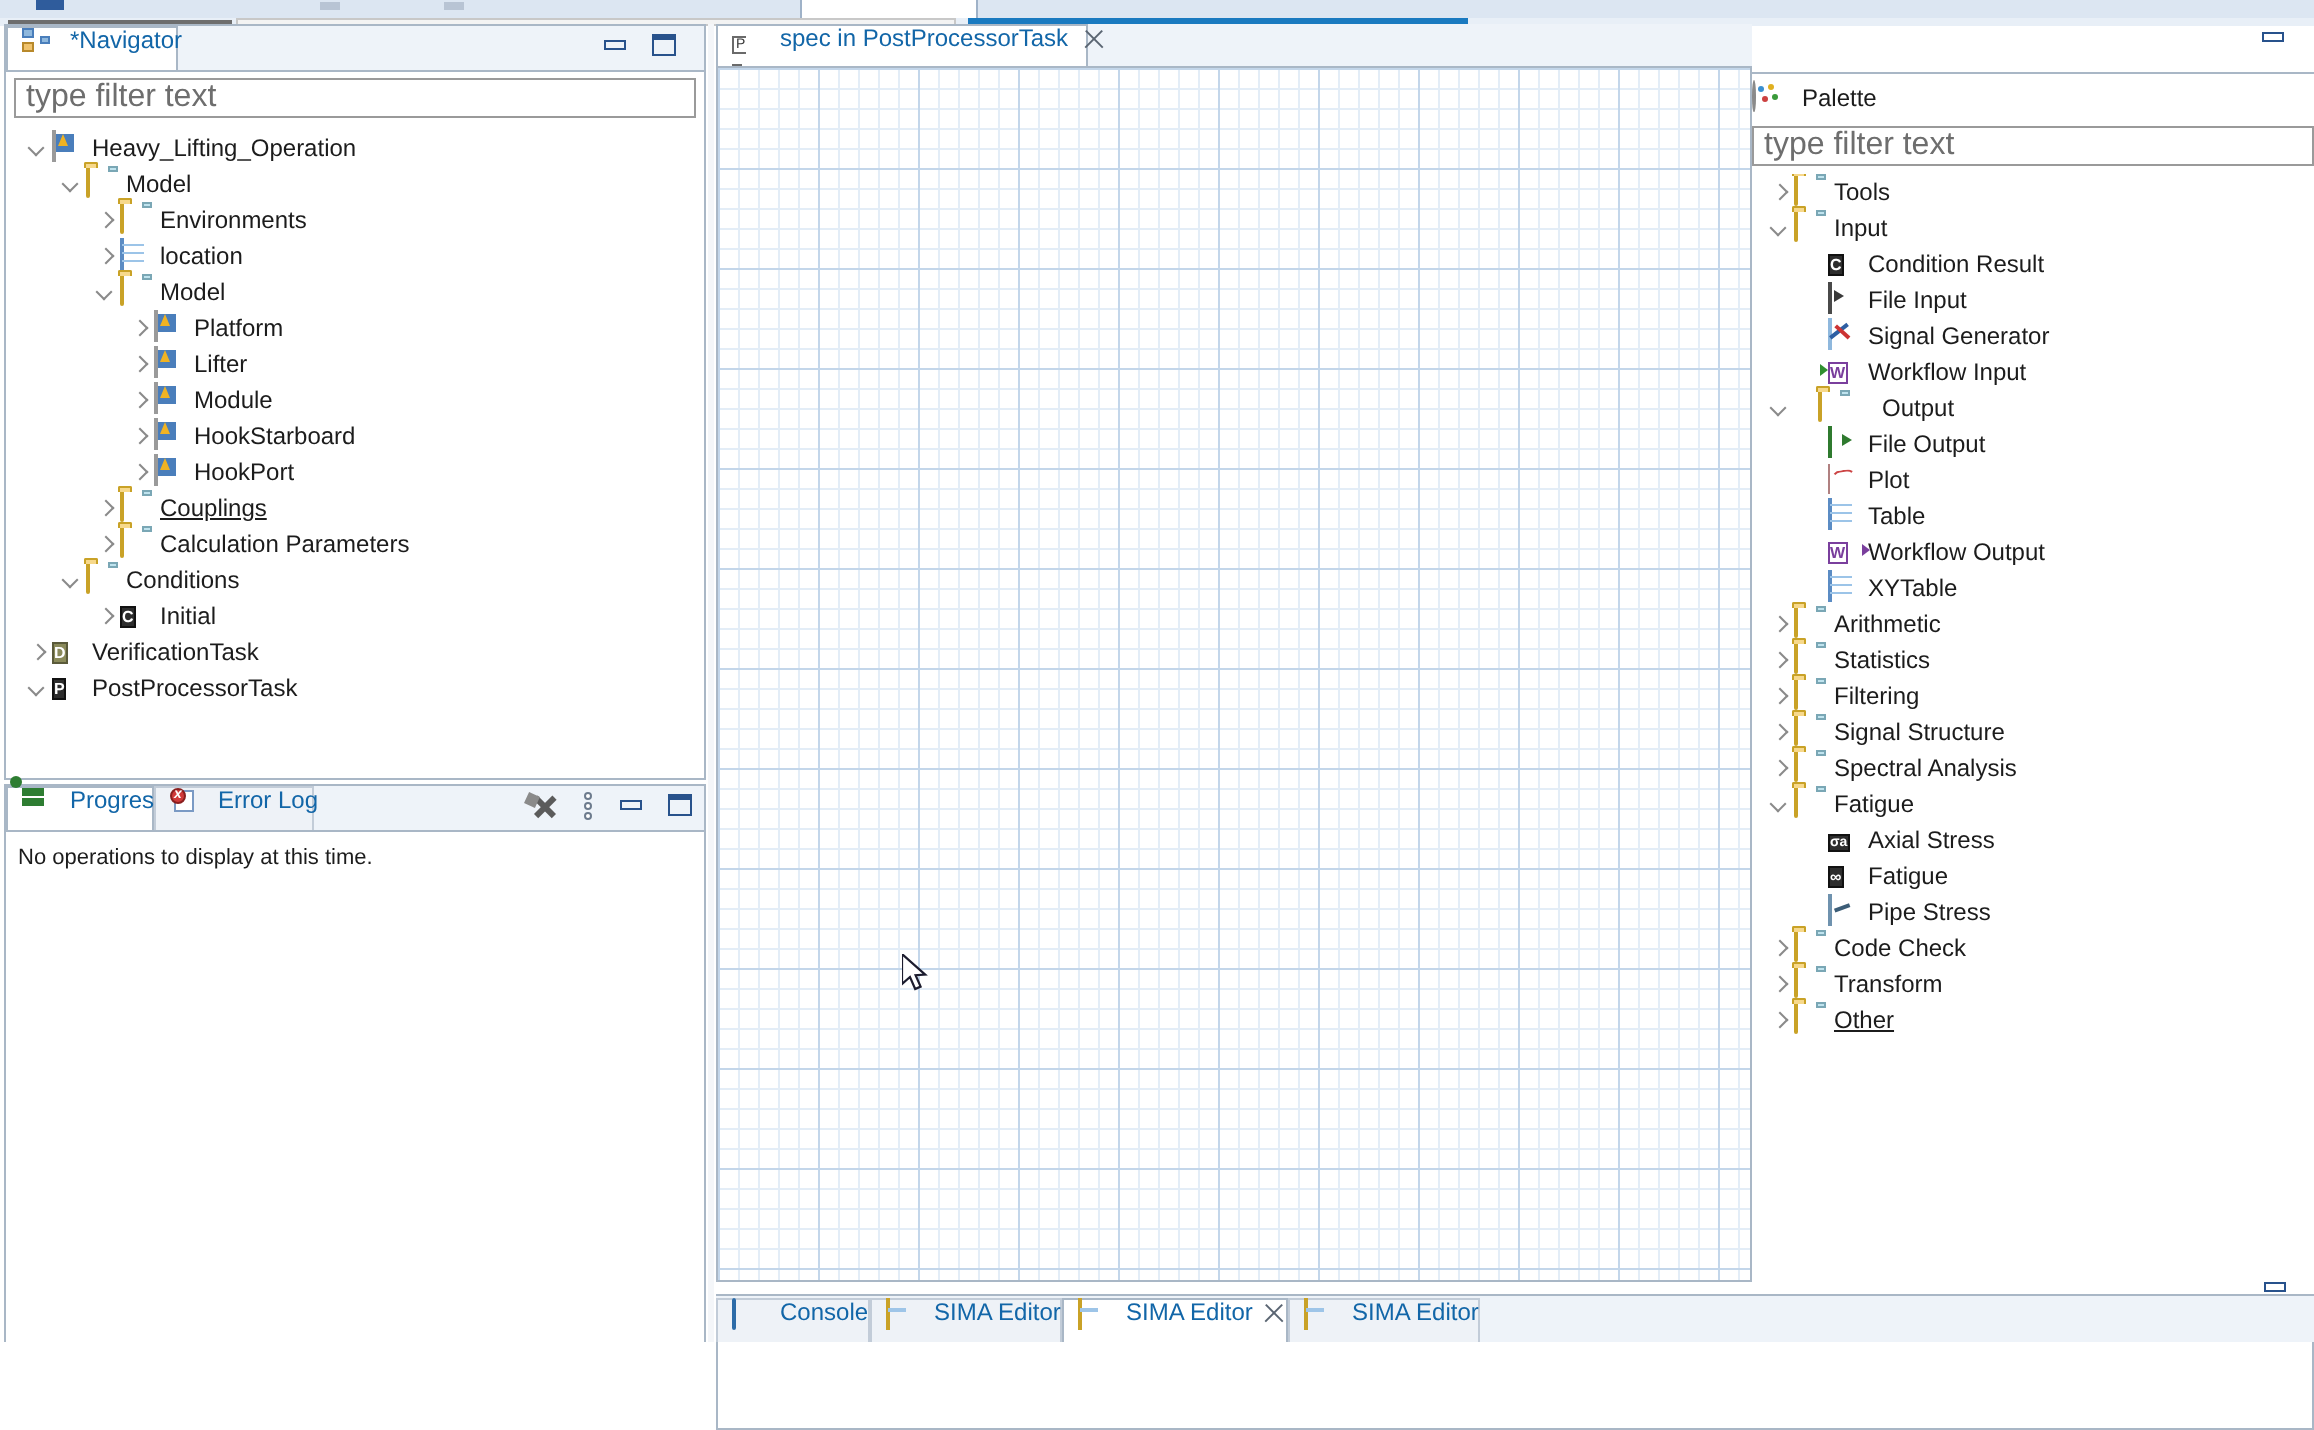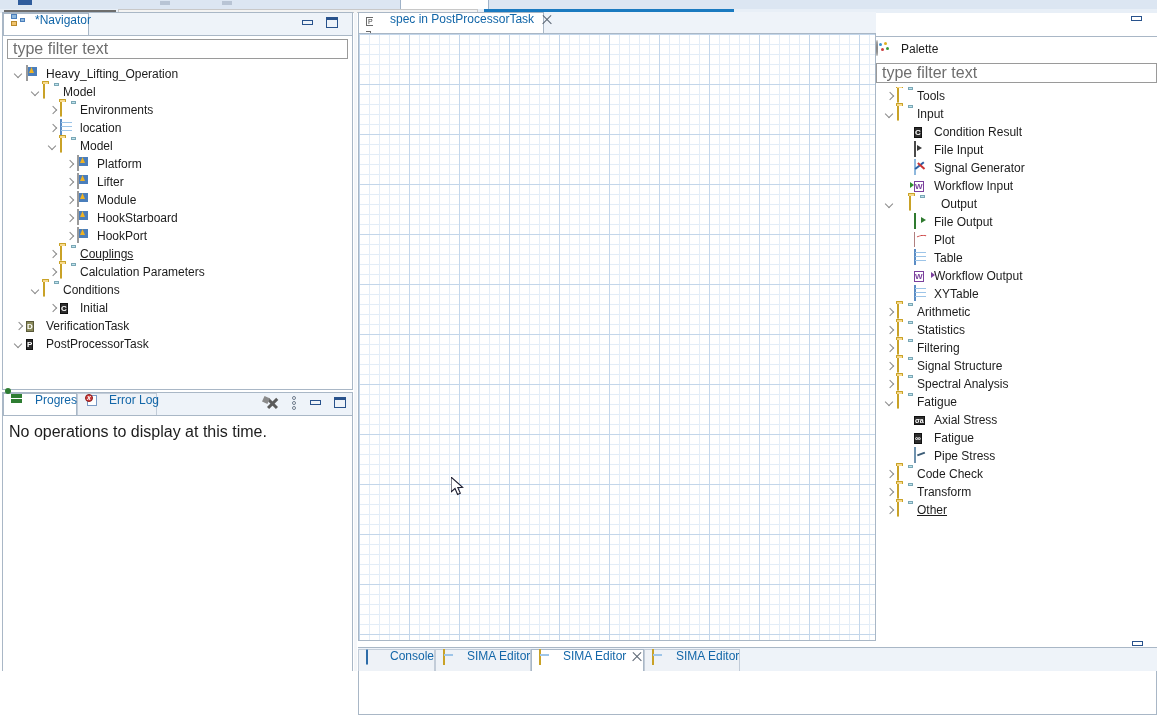--- a/index.html
+++ b/index.html
@@ -308,21 +308,21 @@
         </div>
       <div style="position:absolute;left:286px;top:3px;" class="dots">
         <i style="top:0"></i>
           <i style="top:5px"></i>
           <i style="top:10px"></i>
       </div>
       <div style="position:absolute;left:305px;top:3px;" class="winbtn min"></div>
       <div style="position:absolute;left:329px;top:3px;" class="winbtn max"></div>
     </div>
 
-    <div style="position:absolute;left:6px;top:30px;font-size:16px;color:#1c1c1c;">No operations to display at this time.</div>
+    <div style="position:absolute;left:6px;top:30px;font-size:11px;color:#1c1c1c;">No operations to display at this time.</div>
   </div>
 
   <div style="position:absolute;left:358px;top:12px;width:518px;height:22px;background:#eef3f9;">
     <div class="tab" style="left:0;width:186px;border-bottom:1px solid #ffffff;">
       <span class="ico">
         <span class="ic-spec">P<br>o</span>
       </span>
       <span class="tlabel">spec in PostProcessorTask</span>
       <span class="xicon" style="margin-left:2px;"></span>
     </div>

